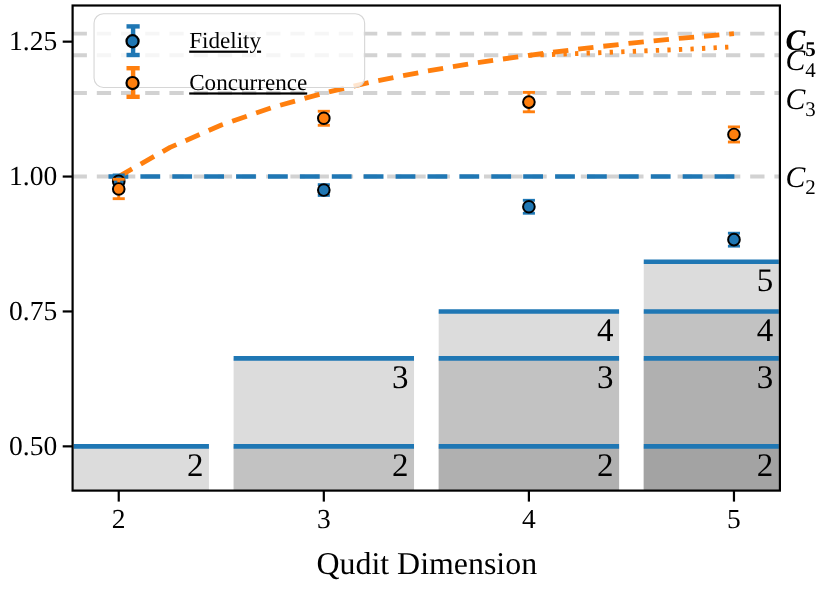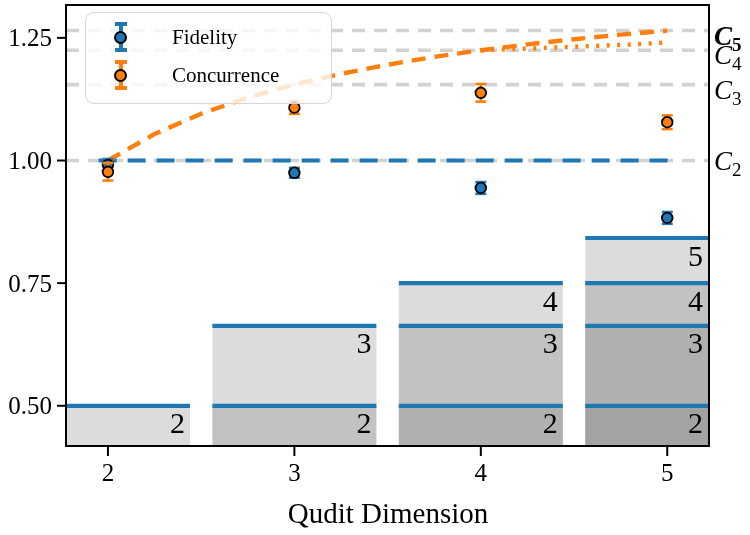--- a/index.html
+++ b/index.html
@@ -1,23 +1,23 @@
 <!DOCTYPE html>
 <html><head>
 <meta charset="utf-8">
 <style>
   html,body{margin:0;padding:0;background:#fff;}
   .fig{position:relative;width:750px;height:535px;background:#ffffff;overflow:hidden;
        font-family:"Liberation Serif","DejaVu Serif",serif;}
   svg{position:absolute;left:0;top:0;}
   svg text{font-family:"Liberation Serif","DejaVu Serif",serif;fill:#000;}
 
-  .legend{position:absolute;left:85px;top:12px;width:247px;height:92px;
+  .legend{position:absolute;left:85px;top:12px;width:247px;height:68px;
           background:rgba(255,255,255,0.8);border:1.8px solid #d6d6d6;border-radius:9px;
-          box-sizing:border-box;padding:5px 0 0 28px;z-index:5;}
+          box-sizing:border-box;padding:5px 0 0 28px;z-index:5;text-decoration:underline;}
   .legend-row{display:flex;align-items:center;height:38px;}
   .glyph{position:relative;width:14px;height:32px;flex:0 0 14px;margin-right:44px;}
   .glyph .stem{position:absolute;left:5px;top:2px;width:4px;height:28px;}
   .glyph .capt{position:absolute;left:1px;top:1px;width:12px;height:4px;}
   .glyph .capb{position:absolute;left:1px;bottom:1px;width:12px;height:4px;}
   .glyph .dot{position:absolute;left:0px;top:50%;margin-top:-6.5px;width:9px;height:9px;
               border:2px solid #000;border-radius:50%;}
   .legend-label{font-size:21px;color:#000;white-space:nowrap;}
 
   .clabels{position:absolute;left:0;top:0;width:750px;height:535px;pointer-events:none;z-index:4;}

